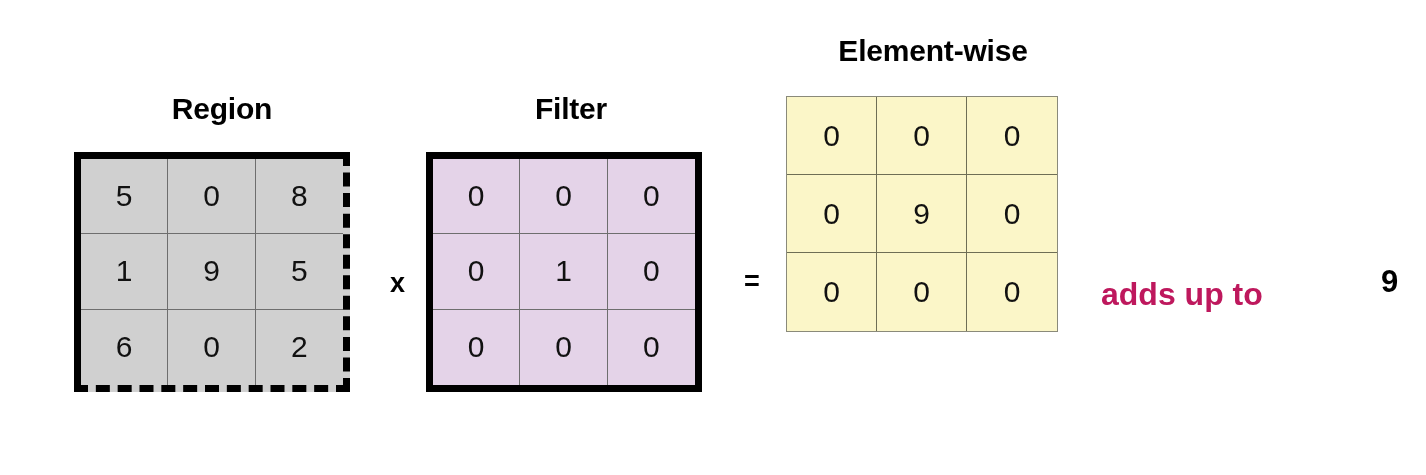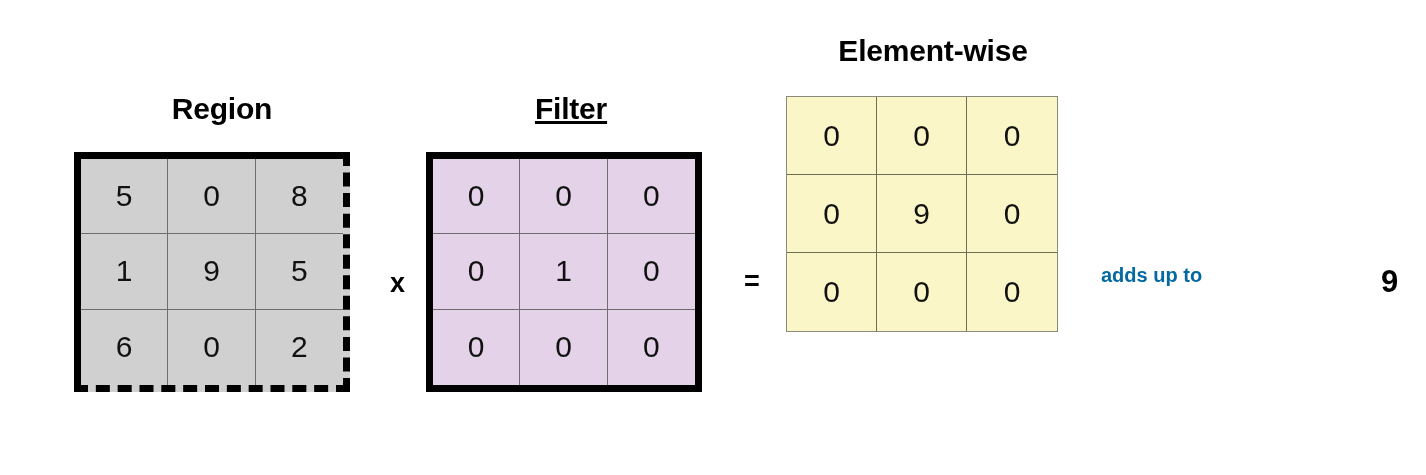--- a/index.html
+++ b/index.html
@@ -74,21 +74,21 @@
   }
   #region-matrix .cell {
     border-right: 1.5px solid #6e6e6e;
     border-bottom: 1.5px solid #6e6e6e;
   }
   #region-matrix .cell:nth-child(3n) { border-right: none; }
   #region-matrix .cell:nth-child(n+7) { border-bottom: none; }
 
   
   #filter-block { left: 426px; top: 88px; }
-  #filter-title { width: 290px; margin-bottom: 22px; text-decoration: underline; }
+  #filter-title { width: 290px; margin-bottom: 22px; }
 
   #filter-matrix {
     width: 276px;
     height: 240px;
     background: #e4d3e8;
     border: 7px solid #000000;
   }
   #filter-matrix .cell {
     border-right: 1.5px solid #6e6e6e;
     border-bottom: 1.5px solid #6e6e6e;
@@ -123,26 +123,26 @@
     color: #000000;
     white-space: nowrap;
   }
   #op-times { left: 390px; top: 270px; }
   #op-equals { left: 744px; top: 268px; }
 
   
   #sum-phrase {
     position: absolute;
     left: 1101px;
-    top: 265px;
-    font-weight: bold;
-    font-size: 20px;
+    top: 278px;
+    font-weight: bold;
+    font-size: 32px;
     line-height: 1;
     white-space: nowrap;
-    color: #0369a1;
+    color: #be185d;
   }
   #sum-value {
     position: absolute;
     left: 1381px;
     top: 266px;
     font-weight: bold;
     font-size: 31px;
     line-height: 1;
     color: #000000;
   }

